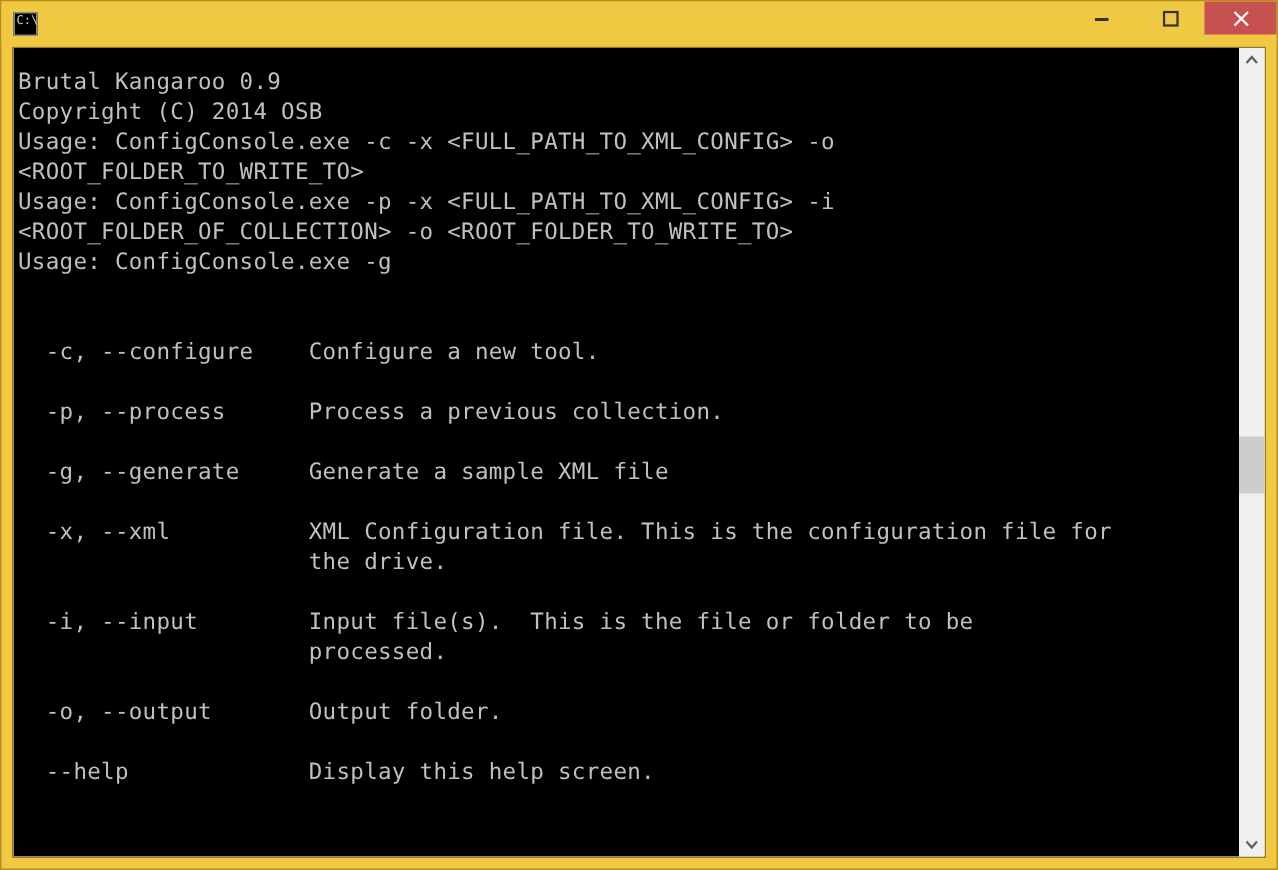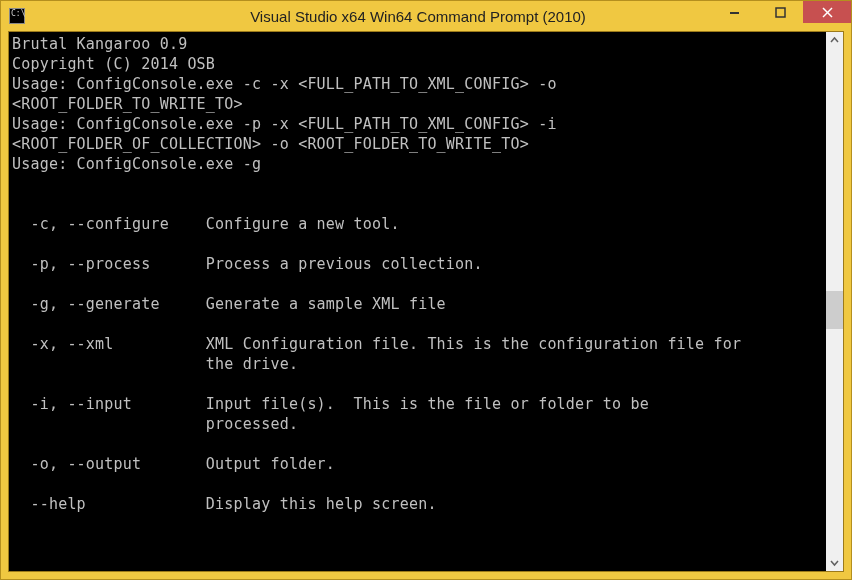--- a/index.html
+++ b/index.html
@@ -78,21 +78,21 @@
     display: flex;
     overflow: hidden;
   }
   .console {
     flex: 1;
     background: #000;
     color: #c0c0c0;
     font-family: Consolas, "Lucida Console", monospace;
     font-size: 15px;
     line-height: 20px;
-    padding: 2px 0 3px 3px;
+    padding: 12px 0 3px 3px;
     white-space: pre;
     overflow: hidden;
     letter-spacing: 0.2px;
   }
   .scrollbar {
     width: 17px;
     background: #f0f0f0;
     display: flex;
     flex-direction: column;
   }
@@ -120,21 +120,20 @@
     background: #cdcdcd;
     cursor: pointer;
   }
 </style>
 </head>
 <body>
 
 <div class="window">
   <div class="titlebar">
     <div class="app-icon">C:\</div>
-    <div class="title-text">Visual Studio x64 Win64 Command Prompt (2010)</div>
     <div class="win-buttons">
       <div class="win-btn">
         <svg width="11" height="11">
             <line x1="1" y1="6" x2="10" y2="6" stroke="#333" stroke-width="2"></line>
           </svg>
       </div>
       <div class="win-btn">
         <svg width="11" height="11">
             <rect x="1" y="1" width="9" height="9" fill="none" stroke="#333" stroke-width="1.5"></rect>
           </svg>

